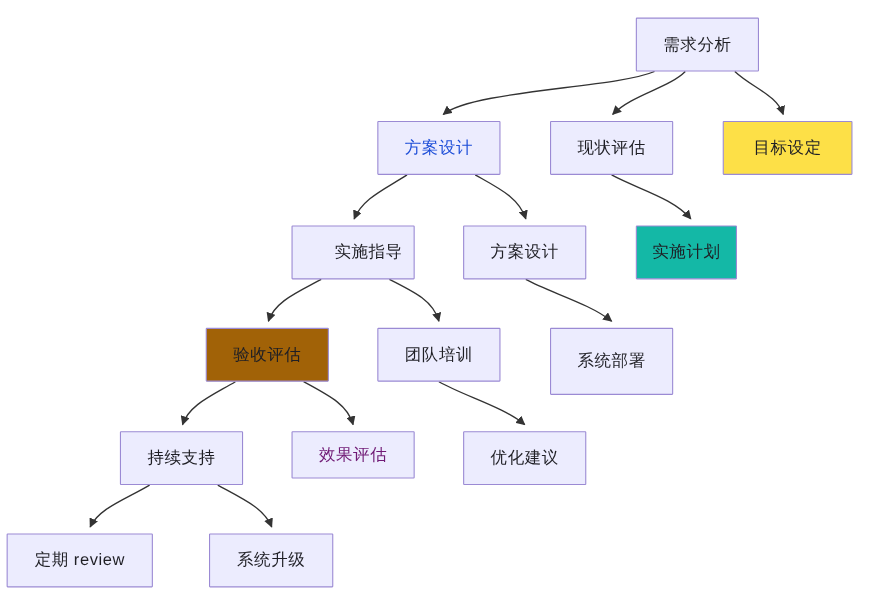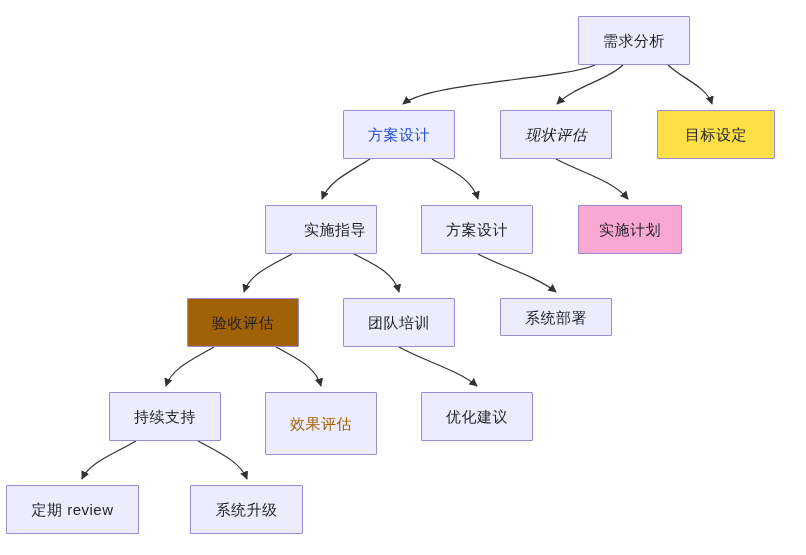--- a/index.html
+++ b/index.html
@@ -74,48 +74,48 @@
       </g>
   </svg>
 
   <div id="node-group">
       <div class="node" style="left: 578px; top: 16px; width: 112px; height: 49px; background: rgb(236, 236, 254); border-color: rgb(155, 138, 212); color: rgb(31, 31, 37);">
         <span class="node-label">需求分析</span>
       </div>
       <div class="node" style="left: 343px; top: 110px; width: 112px; height: 49px; background: rgb(236, 236, 254); border-color: rgb(155, 138, 212); color: #1d4ed8;">
         <span class="node-label">方案设计</span>
       </div>
-      <div class="node" style="left: 500px; top: 110px; width: 112px; height: 49px; background: rgb(236, 236, 254); border-color: rgb(155, 138, 212); color: rgb(31, 31, 37); font-style: italic;">
+      <div class="node" style="left: 500px; top: 110px; width: 112px; height: 49px; background: rgb(236, 236, 254); border-color: rgb(155, 138, 212); color: rgb(31, 31, 37);">
         <span class="node-label">现状评估</span>
       </div>
       <div class="node" style="left: 657px; top: 110px; width: 118px; height: 49px; background: #fde047; border-color: rgb(155, 138, 212); color: rgb(31, 31, 37);">
         <span class="node-label">目标设定</span>
       </div>
       <div class="node" style="left: 265px; top: 205px; width: 112px; height: 49px; background: rgb(236, 236, 254); border-color: rgb(155, 138, 212); color: rgb(31, 31, 37); padding-left: 28px;">
         <span class="node-label">实施指导</span>
       </div>
       <div class="node" style="left: 421px; top: 205px; width: 112px; height: 49px; background: rgb(236, 236, 254); border-color: rgb(155, 138, 212); color: rgb(31, 31, 37);">
         <span class="node-label">方案设计</span>
       </div>
-      <div class="node" style="left: 578px; top: 205px; width: 104px; height: 49px; background: #f9a8d4; border-color: rgb(155, 138, 212); color: rgb(31, 31, 37);">
+      <div class="node" style="left: 578px; top: 205px; width: 92px; height: 49px; background: #14b8a6; border-color: rgb(155, 138, 212); color: rgb(31, 31, 37);">
         <span class="node-label">实施计划</span>
       </div>
       <div class="node" style="left: 187px; top: 298px; width: 112px; height: 49px; background: #a16207; border-color: rgb(155, 138, 212); color: rgb(31, 31, 37);">
         <span class="node-label">验收评估</span>
       </div>
       <div class="node" style="left: 343px; top: 298px; width: 112px; height: 49px; background: rgb(236, 236, 254); border-color: rgb(155, 138, 212); color: rgb(31, 31, 37);">
         <span class="node-label">团队培训</span>
       </div>
-      <div class="node" style="left: 500px; top: 298px; width: 112px; height: 38px; background: rgb(236, 236, 254); border-color: rgb(155, 138, 212); color: rgb(31, 31, 37);">
+      <div class="node" style="left: 500px; top: 298px; width: 112px; height: 61px; background: rgb(236, 236, 254); border-color: rgb(155, 138, 212); color: rgb(31, 31, 37);">
         <span class="node-label">系统部署</span>
       </div>
       <div class="node" style="left: 109px; top: 392px; width: 112px; height: 49px; background: rgb(236, 236, 254); border-color: rgb(155, 138, 212); color: rgb(31, 31, 37);">
         <span class="node-label">持续支持</span>
       </div>
-      <div class="node" style="left: 265px; top: 392px; width: 112px; height: 63px; background: rgb(236, 236, 254); border-color: rgb(155, 138, 212); color: #a16207;">
+      <div class="node" style="left: 265px; top: 392px; width: 112px; height: 43px; background: rgb(236, 236, 254); border-color: rgb(155, 138, 212); color: #701a75;">
         <span class="node-label">效果评估</span>
       </div>
       <div class="node" style="left: 421px; top: 392px; width: 112px; height: 49px; background: rgb(236, 236, 254); border-color: rgb(155, 138, 212); color: rgb(31, 31, 37);">
         <span class="node-label">优化建议</span>
       </div>
       <div class="node" style="left: 6px; top: 485px; width: 133px; height: 49px; background: rgb(236, 236, 254); border-color: rgb(155, 138, 212); color: rgb(31, 31, 37);">
         <span class="node-label">定期 review</span>
       </div>
       <div class="node" style="left: 190px; top: 485px; width: 113px; height: 49px; background: rgb(236, 236, 254); border-color: rgb(155, 138, 212); color: rgb(31, 31, 37);">
         <span class="node-label">系统升级</span>

